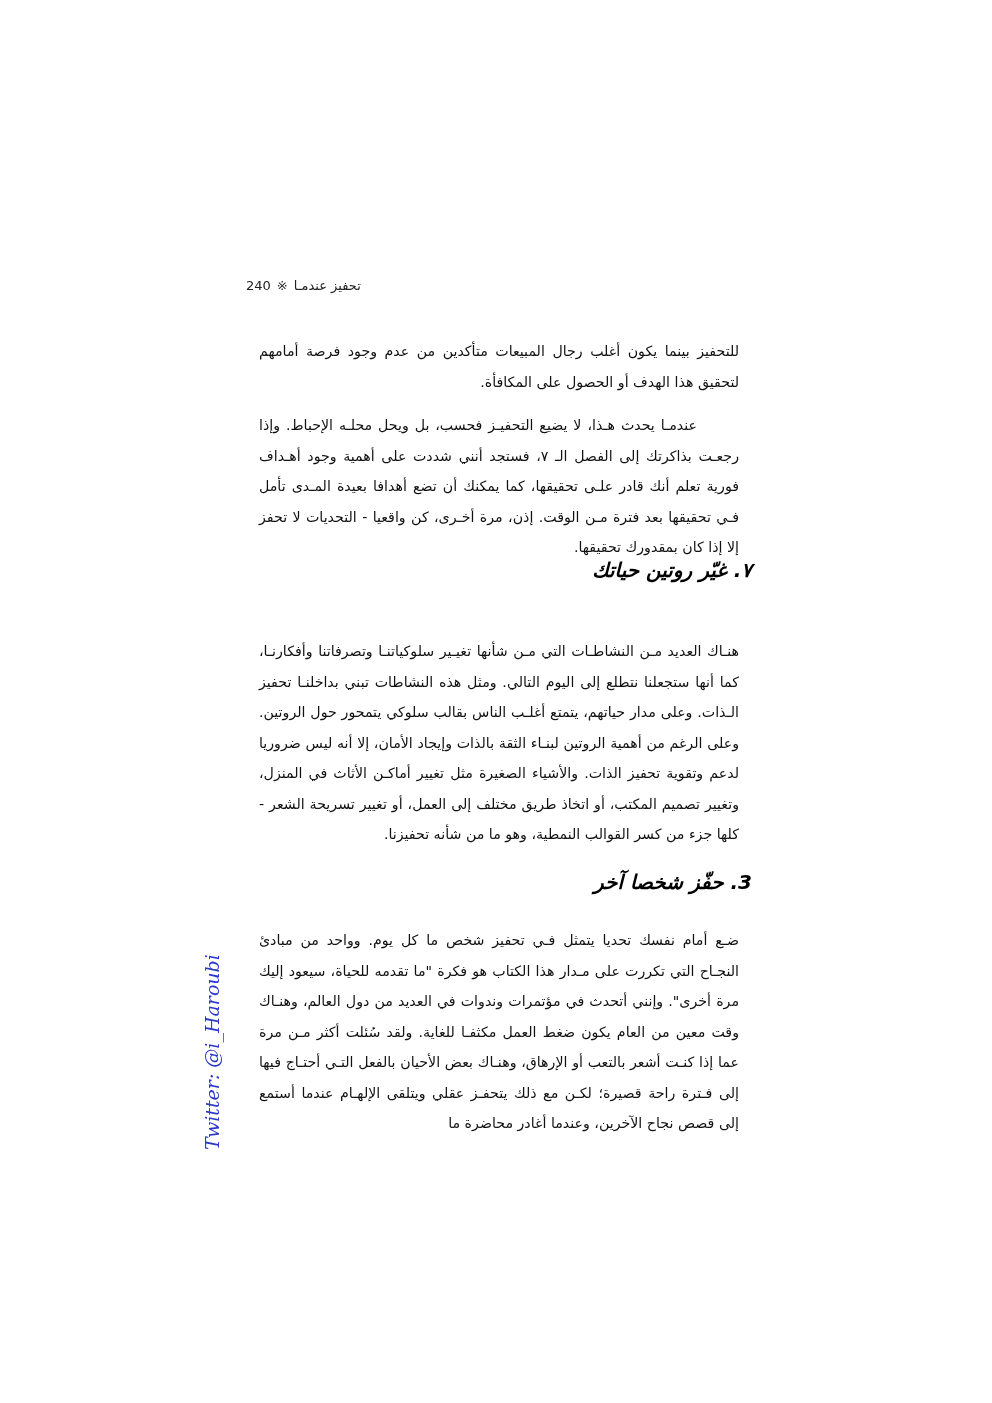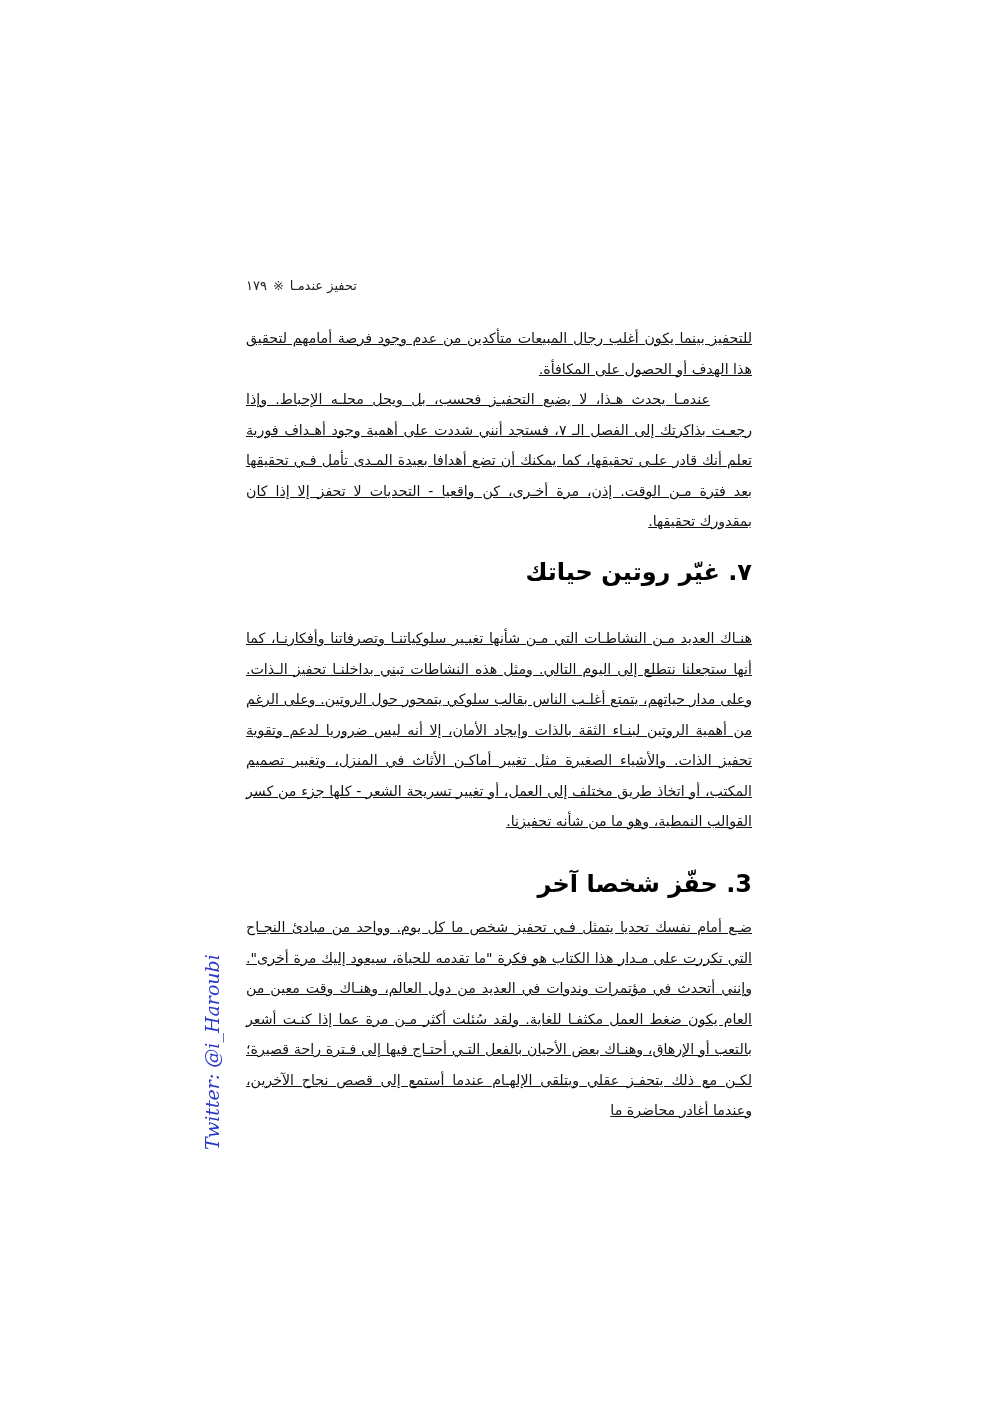--- a/index.html
+++ b/index.html
@@ -1,34 +1,34 @@
 <!DOCTYPE html>
 <html><head>
 <meta charset="utf-8">
 <style>
   html, body { margin: 0; padding: 0; background: #ffffff; }
   body { width: 992px; height: 1403px; position: relative; overflow: hidden; font-family: "DejaVu Sans", sans-serif; color: #111; }
   .page { position: absolute; left: 0; top: 0; width: 992px; height: 1403px; background: #fff; }
   .running-head { position: absolute; left: 246px; top: 278px; direction: rtl; display: flex; align-items: center; gap: 6px; font-size: 13px; color: #222; }
   .running-head .ornament { font-size: 13px; color: #333; }
   .text-block { position: absolute; left: 246px; width: 506px; direction: rtl; text-align: justify; text-align-last: right; font-size: 14.2px; line-height: 30.5px; color: #111; }
-  .text-block p { margin: 0; text-decoration: underline; }
+  .text-block p { margin: 13px; }
   .text-block p.indent { text-indent: 42px; }
-  .heading { position: absolute; right: 240px; direction: rtl; font-family: "DejaVu Sans", sans-serif; font-weight: bold; font-size: 24px; color: #000; }
+  .heading { position: absolute; right: 240px; direction: rtl; font-family: "DejaVu Sans", sans-serif; font-weight: bold; font-style: italic; font-size: 20px; color: #000; }
   .watermark { position: absolute; left: 201px; top: 1150px; transform-origin: left top; transform: rotate(-90deg); font-family: "DejaVu Serif", serif; font-style: italic; font-size: 19px; color: #2a37c8; white-space: nowrap; }
 </style>
 </head>
 <body>
 
 <div class="page">
 
   <div class="running-head">
     <span>تحفيز عندمـا</span>
     <span class="ornament">※</span>
-    <span>١٧٩</span>
+    <span>240</span>
   </div>
 
   <div class="text-block" style="top: 323px;">
     <p>للتحفيز بينما يكون أغلب رجال المبيعات متأكدين من عدم وجود فرصة أمامهم لتحقيق هذا الهدف أو الحصول على المكافأة.</p>
     <p class="indent">عندمـا يحدث هـذا، لا يضيع التحفيـز فحسب، بل ويحل محلـه الإحباط. وإذا رجعـت بذاكرتك إلى الفصل الـ ٧، فستجد أنني شددت على أهمية وجود أهـداف فورية تعلم أنك قادر علـى تحقيقها، كما يمكنك أن تضع أهدافا بعيدة المـدى تأمل فـي تحقيقها بعد فترة مـن الوقت. إذن، مرة أخـرى، كن واقعيا - التحديات لا تحفز إلا إذا كان بمقدورك تحقيقها.</p>
   </div>
 
   <div class="heading" style="top: 558px;">٧. غيّر روتين حياتك</div>
 
   <div class="text-block" style="top: 623px;">

